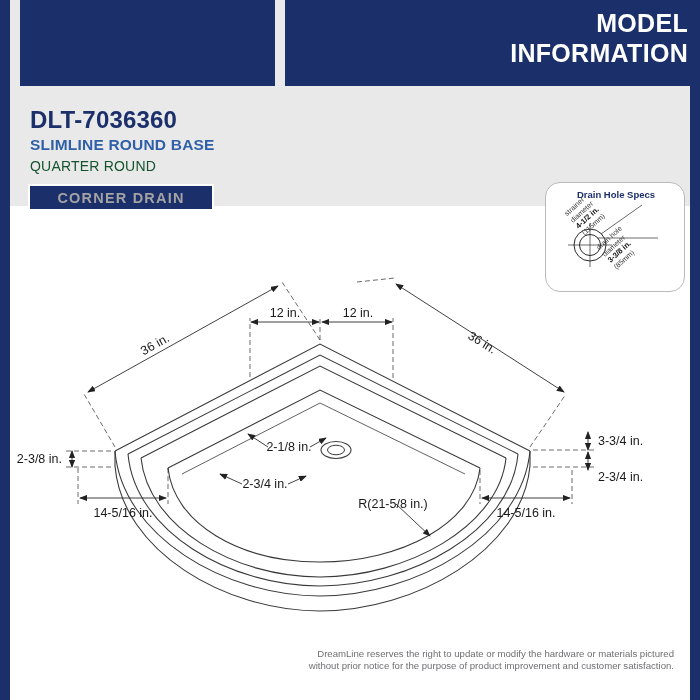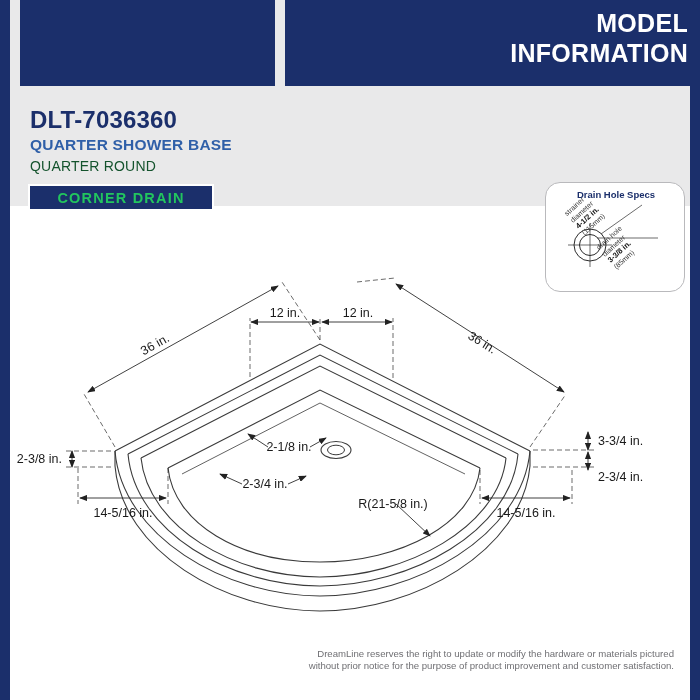--- a/index.html
+++ b/index.html
@@ -95,21 +95,21 @@
     color: #14532d;
     letter-spacing: 0.2px;
   }
   #drain-badge {
     position: absolute;
     left: 18px; top: 98px;
     width: 186px; height: 27px;
     background: #1b2f6b;
     border: 2px solid #ffffff;
     box-sizing: border-box;
-    color: #22c55e;
+    color: #a3a3a3;
     font-size: 14.5px;
     font-weight: bold;
     letter-spacing: 1.2px;
     display: flex;
     align-items: center;
     justify-content: center;
   }
 
   
   #spec-box {
@@ -183,21 +183,21 @@
     <div id="header-title-box">
       <div id="header-title">
         <span>MODEL</span>
         <span class="l2">INFORMATION</span>
       </div>
     </div>
   </div>
 
   <div id="info-band">
     <div id="model-no">DLT-7036360</div>
-    <div id="model-sub">QUARTER SHOWER BASE</div>
+    <div id="model-sub">SLIMLINE ROUND BASE</div>
     <div id="model-sub2">QUARTER ROUND</div>
     <div id="drain-badge">CORNER DRAIN</div>
 
     <div id="spec-box">
       <div id="spec-title">Drain Hole Specs</div>
 
       <svg width="138" height="108" viewBox="0 0 138 108" style="position:absolute; left:0; top:0;">
 
         <circle cx="44" cy="62" r="16" fill="none" stroke="#2b2b2b" stroke-width="1"></circle>
         <circle cx="44" cy="62" r="10.5" fill="none" stroke="#2b2b2b" stroke-width="1"></circle>

